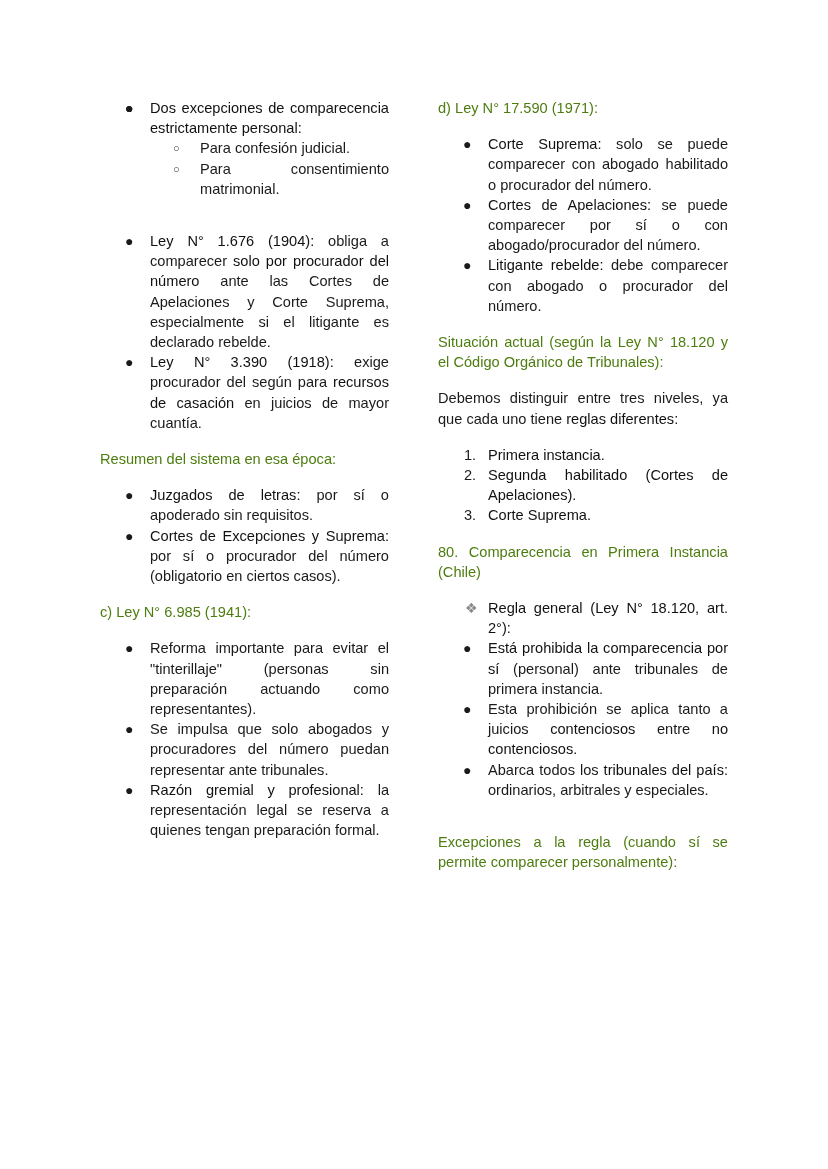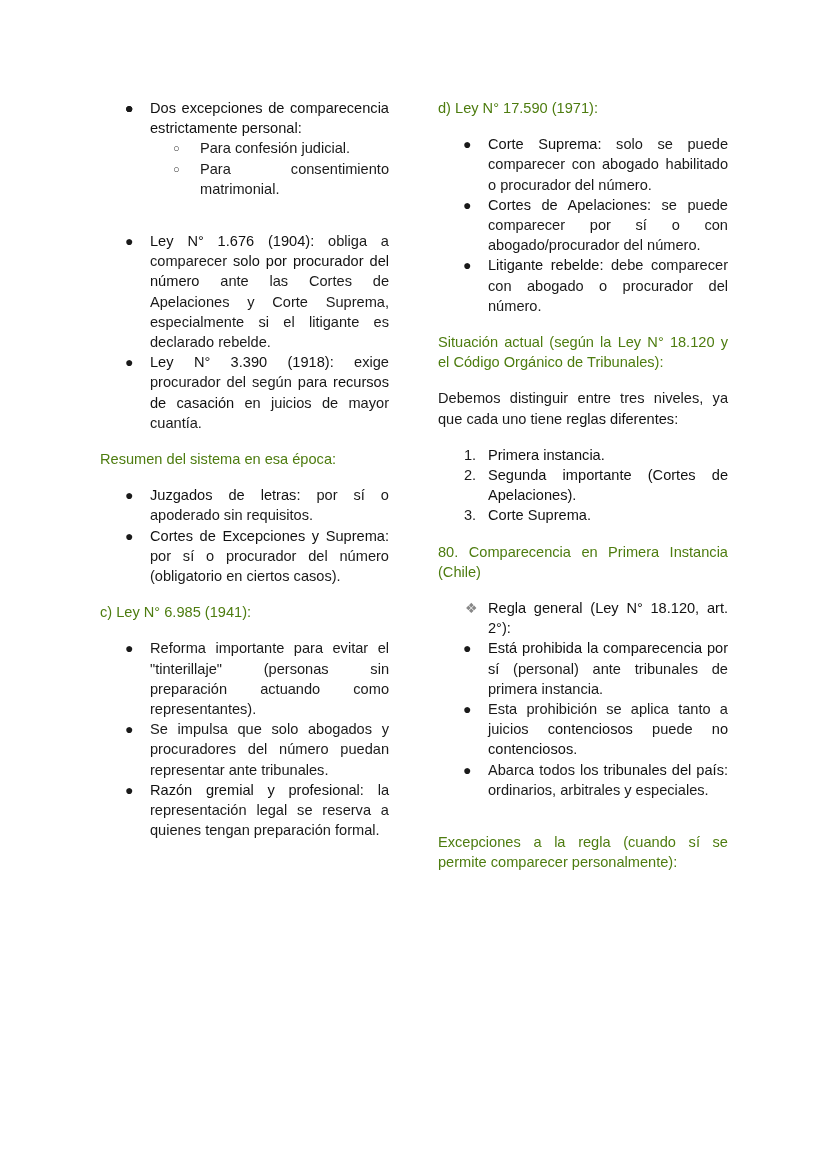--- a/index.html
+++ b/index.html
@@ -136,21 +136,21 @@
   </p>
   <div class="gap"></div>
 
   <ol class="num">
     <li>
       <span class="num-marker">1.</span>
       <b>Primera instancia.</b>
     </li>
     <li>
       <span class="num-marker">2.</span>
-      <b>Segunda importante (Cortes de Apelaciones).</b>
+      <b>Segunda habilitado (Cortes de Apelaciones).</b>
     </li>
     <li>
       <span class="num-marker">3.</span>
       <b>Corte Suprema.</b>
     </li>
   </ol>
 
   <div class="gap"></div>
   <p class="heading">80. Comparecencia en Primera Instancia (Chile)</p>
   <div class="gap"></div>
@@ -159,21 +159,21 @@
     <li>
       <span class="bullet diamond">❖</span>
       <b>Regla general (Ley N° 18.120, art. 2°):</b>
     </li>
     <li>
       <span class="bullet">●</span>
       <b>Está prohibida la comparecencia por sí</b><span> (personal) ante tribunales de primera instancia.</span>
     </li>
     <li>
       <span class="bullet">●</span>
-      <span>Esta prohibición se aplica tanto a juicios </span><b>contenciosos</b><span> puede </span><b>no contenciosos</b><span>.</span>
+      <span>Esta prohibición se aplica tanto a juicios </span><b>contenciosos</b><span> entre </span><b>no contenciosos</b><span>.</span>
     </li>
     <li>
       <span class="bullet">●</span>
       <span>Abarca todos los </span><b>tribunales del país</b><span>: ordinarios, arbitrales y especiales.</span>
     </li>
   </ul>
 
   <div class="gap"></div>
   <div class="gap"></div>
   <p class="heading">Excepciones a la regla (cuando sí se permite comparecer personalmente):</p>

